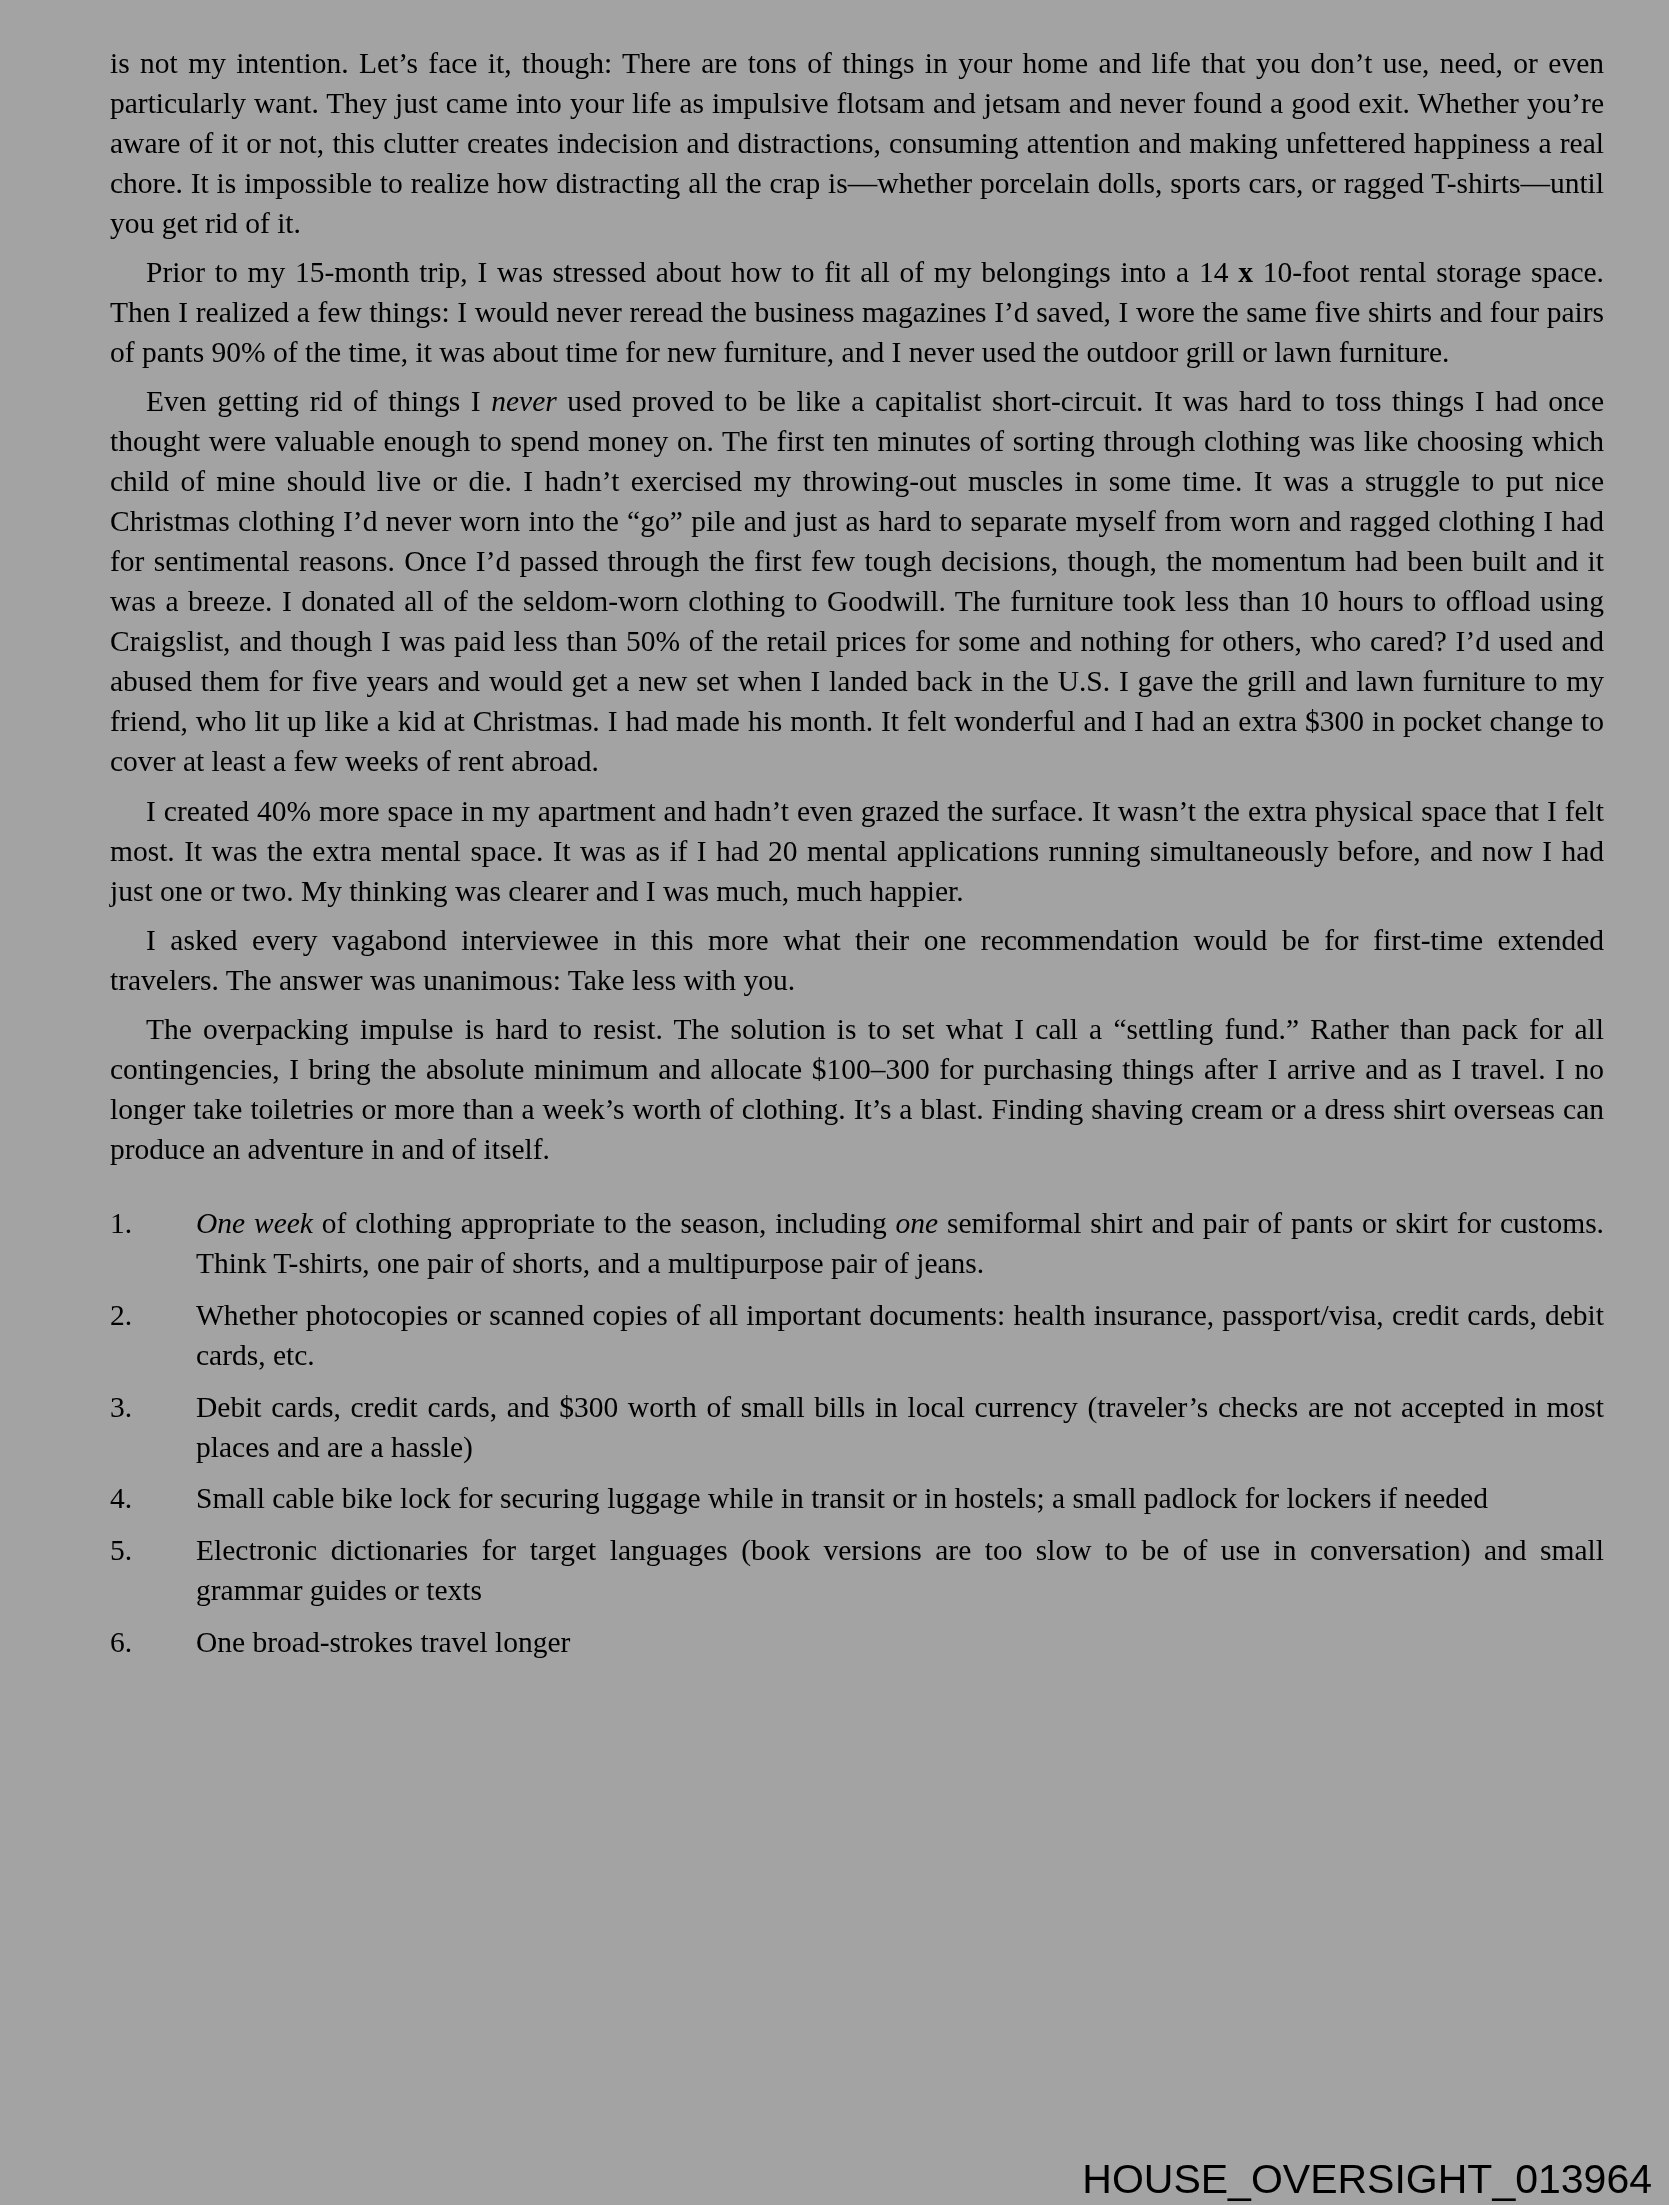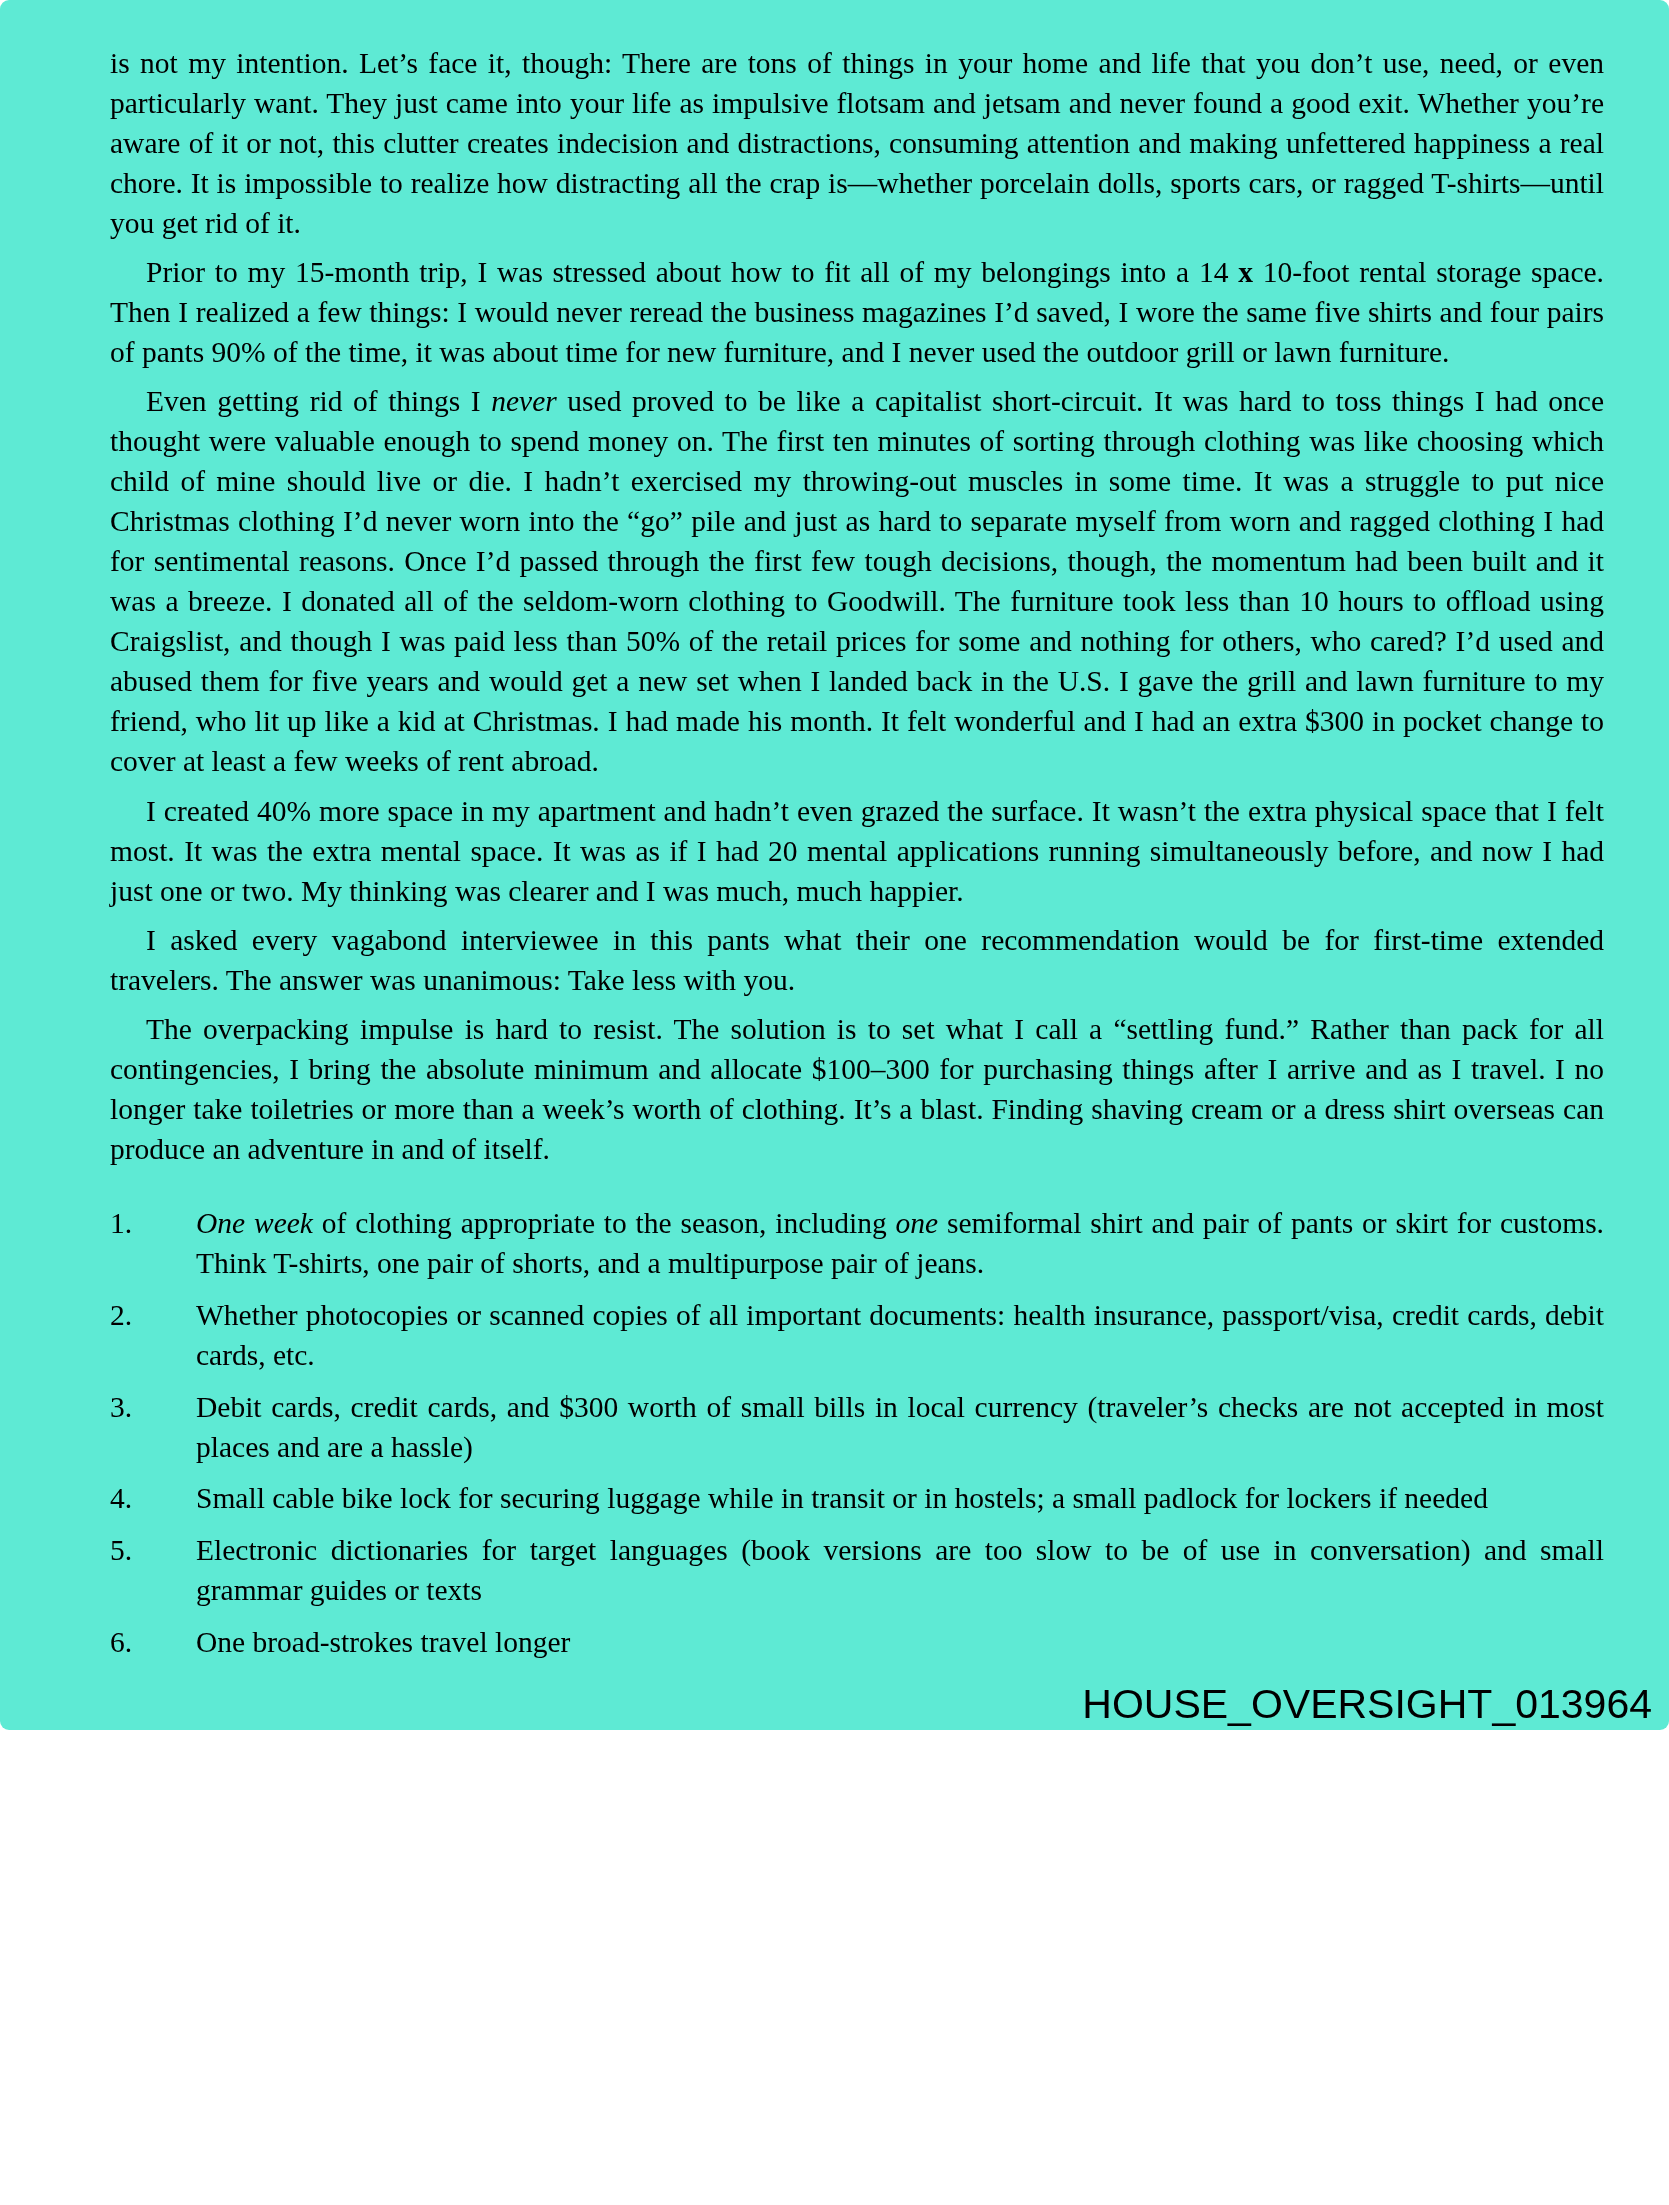--- a/index.html
+++ b/index.html
@@ -3,26 +3,25 @@
 <meta charset="utf-8">
 <style>
   html, body {
     margin: 0;
     padding: 0;
     background: #ffffff;
   }
   .page {
     position: relative;
     width: 1669px;
-    height: 1730px;
-    background: #5eead4;
+    height: 2205px;
+    background: #a3a3a3;
     color: #000000;
     font-family: "Liberation Serif", "DejaVu Serif", serif;
     overflow: hidden;
-    border-radius: 9px;
   }
   .text-block {
     position: absolute;
     left: 110px;
     top: 43px;
     width: 1494px;
     font-size: 29.5px;
     line-height: 40px;
     text-align: justify;
   }
@@ -61,21 +60,21 @@
 </style>
 </head>
 <body>
 
 <div class="page">
   <div class="text-block">
     <p class="para no-indent">is not my intention. Let’s face it, though: There are tons of things in your home and life that you don’t use, need, or even particularly want. They just came into your life as impulsive flotsam and jetsam and never found a good exit. Whether you’re aware of it or not, this clutter creates indecision and distractions, consuming attention and making unfettered happiness a real chore. It is impossible to realize how distracting all the crap is—whether porcelain dolls, sports cars, or ragged T-shirts—until you get rid of it.</p>
     <p class="para">Prior to my 15-month trip, I was stressed about how to fit all of my belongings into a 14 <b>x</b> 10-foot rental storage space. Then I realized a few things: I would never reread the business magazines I’d saved, I wore the same five shirts and four pairs of pants 90% of the time, it was about time for new furniture, and I never used the outdoor grill or lawn furniture.</p>
     <p class="para">Even getting rid of things I <i>never</i> used proved to be like a capitalist short-circuit. It was hard to toss things I had once thought were valuable enough to spend money on. The first ten minutes of sorting through clothing was like choosing which child of mine should live or die. I hadn’t exercised my throwing-out muscles in some time. It was a struggle to put nice Christmas clothing I’d never worn into the “go” pile and just as hard to separate myself from worn and ragged clothing I had for sentimental reasons. Once I’d passed through the first few tough decisions, though, the momentum had been built and it was a breeze. I donated all of the seldom-worn clothing to Goodwill. The furniture took less than 10 hours to offload using Craigslist, and though I was paid less than 50% of the retail prices for some and nothing for others, who cared? I’d used and abused them for five years and would get a new set when I landed back in the U.S. I gave the grill and lawn furniture to my friend, who lit up like a kid at Christmas. I had made his month. It felt wonderful and I had an extra $300 in pocket change to cover at least a few weeks of rent abroad.</p>
     <p class="para">I created 40% more space in my apartment and hadn’t even grazed the surface. It wasn’t the extra physical space that I felt most. It was the extra mental space. It was as if I had 20 mental applications running simultaneously before, and now I had just one or two. My thinking was clearer and I was much, much happier.</p>
-    <p class="para">I asked every vagabond interviewee in this pants what their one recommendation would be for first-time extended travelers. The answer was unanimous: Take less with you.</p>
+    <p class="para">I asked every vagabond interviewee in this more what their one recommendation would be for first-time extended travelers. The answer was unanimous: Take less with you.</p>
     <p class="para">The overpacking impulse is hard to resist. The solution is to set what I call a “settling fund.” Rather than pack for all contingencies, I bring the absolute minimum and allocate $100–300 for purchasing things after I arrive and as I travel. I no longer take toiletries or more than a week’s worth of clothing. It’s a blast. Finding shaving cream or a dress shirt overseas can produce an adventure in and of itself.</p>
 
     <div class="packing-list">
       <div class="list-item">
         <span class="num">1.</span>
         <span class="itext"><i>One week</i> of clothing appropriate to the season, including <i>one</i> semiformal shirt and pair of pants or skirt for customs. Think T-shirts, one pair of shorts, and a multipurpose pair of jeans.</span>
       </div>
       <div class="list-item">
         <span class="num">2.</span>
         <span class="itext">Whether photocopies or scanned copies of all important documents: health insurance, passport/visa, credit cards, debit cards, etc.</span>

